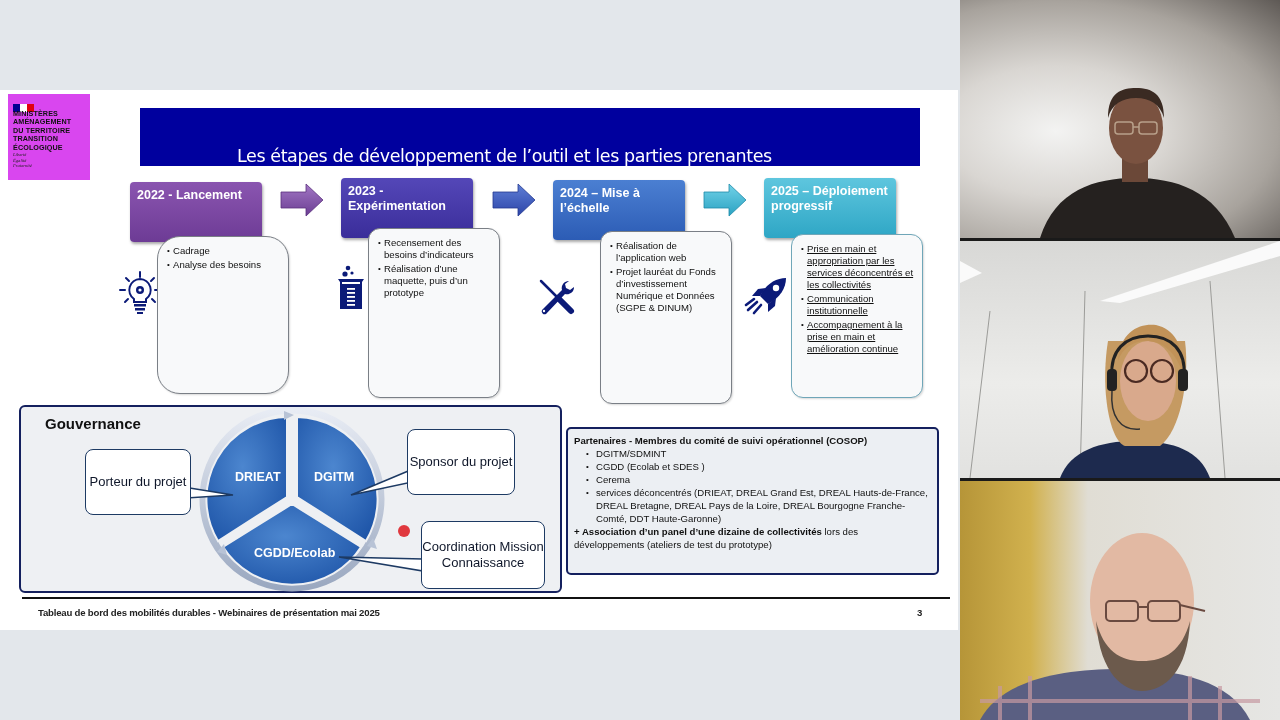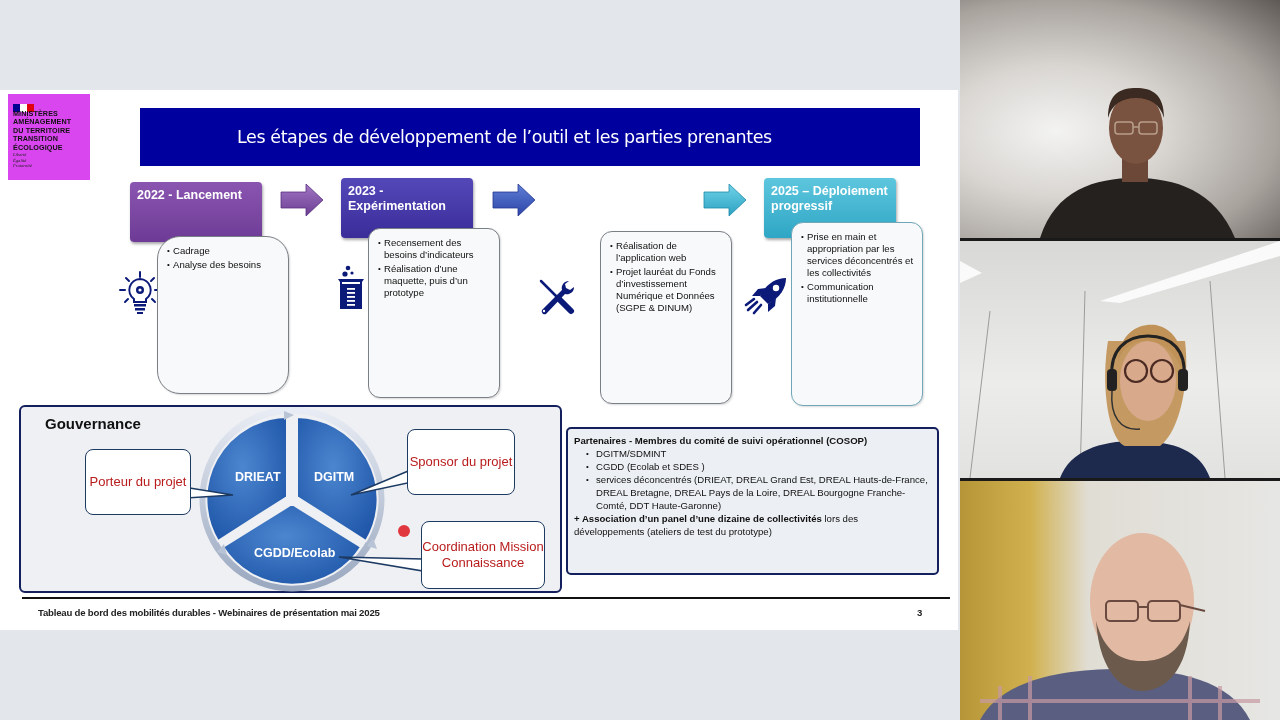--- a/index.html
+++ b/index.html
@@ -9,48 +9,48 @@
   
   .stage { position: absolute; left: 0; top: 0; width: 958px; height: 720px; background: #e3e7eb; }
   .slide { position: absolute; left: 0; top: 90px; width: 958px; height: 540px; background: #ffffff; }
 
   .logo { position: absolute; left: 8px; top: 4px; width: 82px; height: 86px; background: #d946ef; }
   .logo .flag { position: absolute; left: 5px; top: 4px; width: 22px; height: 8px; }
   .logo .flag span { display: inline-block; width: 7px; height: 8px; }
   .logo .ministry { position: absolute; left: 5px; top: 16px; font-size: 7.2px; font-weight: bold; line-height: 8.4px; color: #111; letter-spacing: 0.1px; }
   .logo .motto { position: absolute; left: 5px; top: 58px; font-family: "Liberation Serif", serif; font-style: italic; font-size: 4.6px; line-height: 5.6px; color: #222; }
 
-  .title-bar { position: absolute; left: 140px; top: 18px; width: 780px; height: 58px; background: #00009e; display: flex; align-items: center; padding-left: 97px; }
+  .title-bar { position: absolute; left: 140px; top: 18px; width: 780px; height: 58px; background: #00009e; display: flex; align-items: flex-end; padding-left: 97px; }
   .title-bar span { color: #fff; font-size: 17.5px; font-family: "DejaVu Sans", sans-serif; letter-spacing: -0.4px; }
 
   
   .phase { position: absolute; height: 60px; border-radius: 4px; color: #fff; font-weight: bold; font-size: 12.5px; line-height: 15px; padding: 6px 7px; box-shadow: 1px 2px 3px rgba(0,0,0,0.35); }
   .p1 { left: 130px; top: 92px; width: 132px; background: linear-gradient(#8a55b0, #6d3b95); }
   .p2 { left: 341px; top: 88px; width: 132px; background: linear-gradient(#5447b8, #3a2d9a); }
   .p3 { left: 553px; top: 90px; width: 132px; background: linear-gradient(#4b7fd2, #2c5cb5); }
   .p4 { left: 764px; top: 88px; width: 132px; background: linear-gradient(#5ec6de, #2ea6c5); }
 
   .arrow { position: absolute; width: 44px; height: 34px; }
 
   .card { position: absolute; background: #f8f9fa; border: 1.5px solid #7a7f86; border-radius: 12px; padding: 8px 6px 6px 10px; font-size: 9.6px; line-height: 12px; color: #111; box-shadow: 1px 1px 2px rgba(0,0,0,0.15); }
   .card ul { list-style: none; }
   .card li { position: relative; padding-left: 5px; margin-bottom: 2px; }
   .card li::before { content: "•"; position: absolute; left: -1px; font-size: 8px; }
   .c1 { left: 157px; top: 146px; width: 132px; height: 158px; border-radius: 23px; }
   .c2 { left: 368px; top: 138px; width: 132px; height: 170px; }
   .c3 { left: 580px; top: 141px; width: 132px; height: 173px; margin-left: 20px; }
-  .c4 { left: 791px; top: 132px; width: 132px; height: 184px; border-color: #6fa6b8; }
+  .c4 { left: 791px; top: 144px; width: 132px; height: 164px; border-color: #6fa6b8; text-decoration: underline; }
 
   .phase-icon { position: absolute; }
 
   
   .gov { position: absolute; left: 19px; top: 315px; width: 543px; height: 188px; border: 2.5px solid #14205e; border-radius: 6px; background: #eef0f3; }
   .gov-title { position: absolute; left: 24px; top: 8px; font-weight: bold; font-size: 15px; color: #111; }
   .gov svg { position: absolute; left: 0; top: 0; }
-  .callout { position: absolute; background: #fff; border: 1.5px solid #1d3a63; border-radius: 8px; font-size: 13px; line-height: 16px; color: #b91c1c; text-align: center; display: flex; align-items: center; justify-content: center; }
+  .callout { position: absolute; background: #fff; border: 1.5px solid #1d3a63; border-radius: 8px; font-size: 13px; line-height: 16px; color: #0f172a; text-align: center; display: flex; align-items: center; justify-content: center; }
   .co1 { left: 64px; top: 42px; width: 106px; height: 66px; }
   .co2 { left: 386px; top: 22px; width: 108px; height: 66px; }
   .co3 { left: 400px; top: 114px; width: 124px; height: 68px; }
   .seg-label { position: absolute; color: #fff; font-weight: bold; font-size: 12.5px; }
 
   
   .partners { position: absolute; left: 566px; top: 337px; width: 373px; height: 148px; border: 2.5px solid #14205e; border-radius: 5px; background: #eceff3; padding: 5px 6px; font-size: 9.6px; line-height: 13px; color: #111; }
   .partners .ptitle { font-weight: bold; }
   .partners ul { list-style: none; padding-left: 12px; }
   .partners li { position: relative; padding-left: 10px; }
@@ -94,20 +94,21 @@
           <div>Fraternité</div>
         </div>
       </div>
 
       <div class="title-bar">
         <span>Les étapes de développement de l’outil et les parties prenantes</span>
       </div>
 
       <div class="phase p1">2022 - Lancement</div>
       <div class="phase p2">2023 - Expérimentation</div>
+      <div class="phase p3">2024 – Mise à l’échelle</div>
       <div class="phase p4">2025 – Déploiement progressif</div>
 
       <svg class="arrow" style="left:280px;top:93px" viewBox="0 0 44 34">
         <defs>
             <linearGradient id="ga1" x1="0" y1="0" x2="0" y2="1">
               <stop offset="0" stop-color="#a277c4"></stop>
               <stop offset="1" stop-color="#6b3d93"></stop>
             </linearGradient>
           </defs>
         <path d="M1 9 H26 V1 L43 17 L26 33 V25 H1 Z" fill="url(#ga1)" stroke="#5a307e" stroke-width="0.8"></path>
@@ -191,20 +192,21 @@
       <div class="card c3">
         <ul>
           <li>Réalisation de l’application web</li>
           <li>Projet lauréat du Fonds d’investissement Numérique et Données (SGPE &amp; DINUM)</li>
         </ul>
       </div>
       <div class="card c4">
         <ul>
           <li>Prise en main et appropriation par les services déconcentrés et les collectivités</li>
           <li>Communication institutionnelle</li>
+          <li>Accompagnement à la prise en main et amélioration continue</li>
         </ul>
       </div>
 
       <div class="gov">
         <svg width="543" height="188" viewBox="0 0 543 188">
           <defs>
             <radialGradient id="segg" cx="0.45" cy="0.4" r="0.7">
                 <stop offset="0" stop-color="#4c86cf"></stop>
                 <stop offset="1" stop-color="#1e55a8"></stop>
               </radialGradient>
@@ -243,20 +245,21 @@
         <div class="callout co3">
             <span>Coordination Mission Connaissance</span>
           </div>
       </div>
 
       <div class="partners">
         <div class="ptitle">Partenaires - Membres du comité de suivi opérationnel (COSOP)</div>
         <ul>
           <li>DGITM/SDMINT</li>
           <li>CGDD (Ecolab et SDES )</li>
+          <li>Cerema</li>
           <li>services déconcentrés (DRIEAT, DREAL Grand Est, DREAL Hauts-de-France, DREAL Bretagne, DREAL Pays de la Loire, DREAL Bourgogne Franche-Comté, DDT Haute-Garonne)</li>
         </ul>
         <div class="assoc"><b>+ Association d’un panel d’une dizaine de collectivités</b><span> lors des développements (ateliers de test du prototype)</span></div>
       </div>
 
       <div class="footer-line"></div>
       <div class="footer-text">Tableau de bord des mobilités durables - Webinaires de présentation mai 2025</div>
       <div class="page-num">3</div>
     </div>
   </div>

